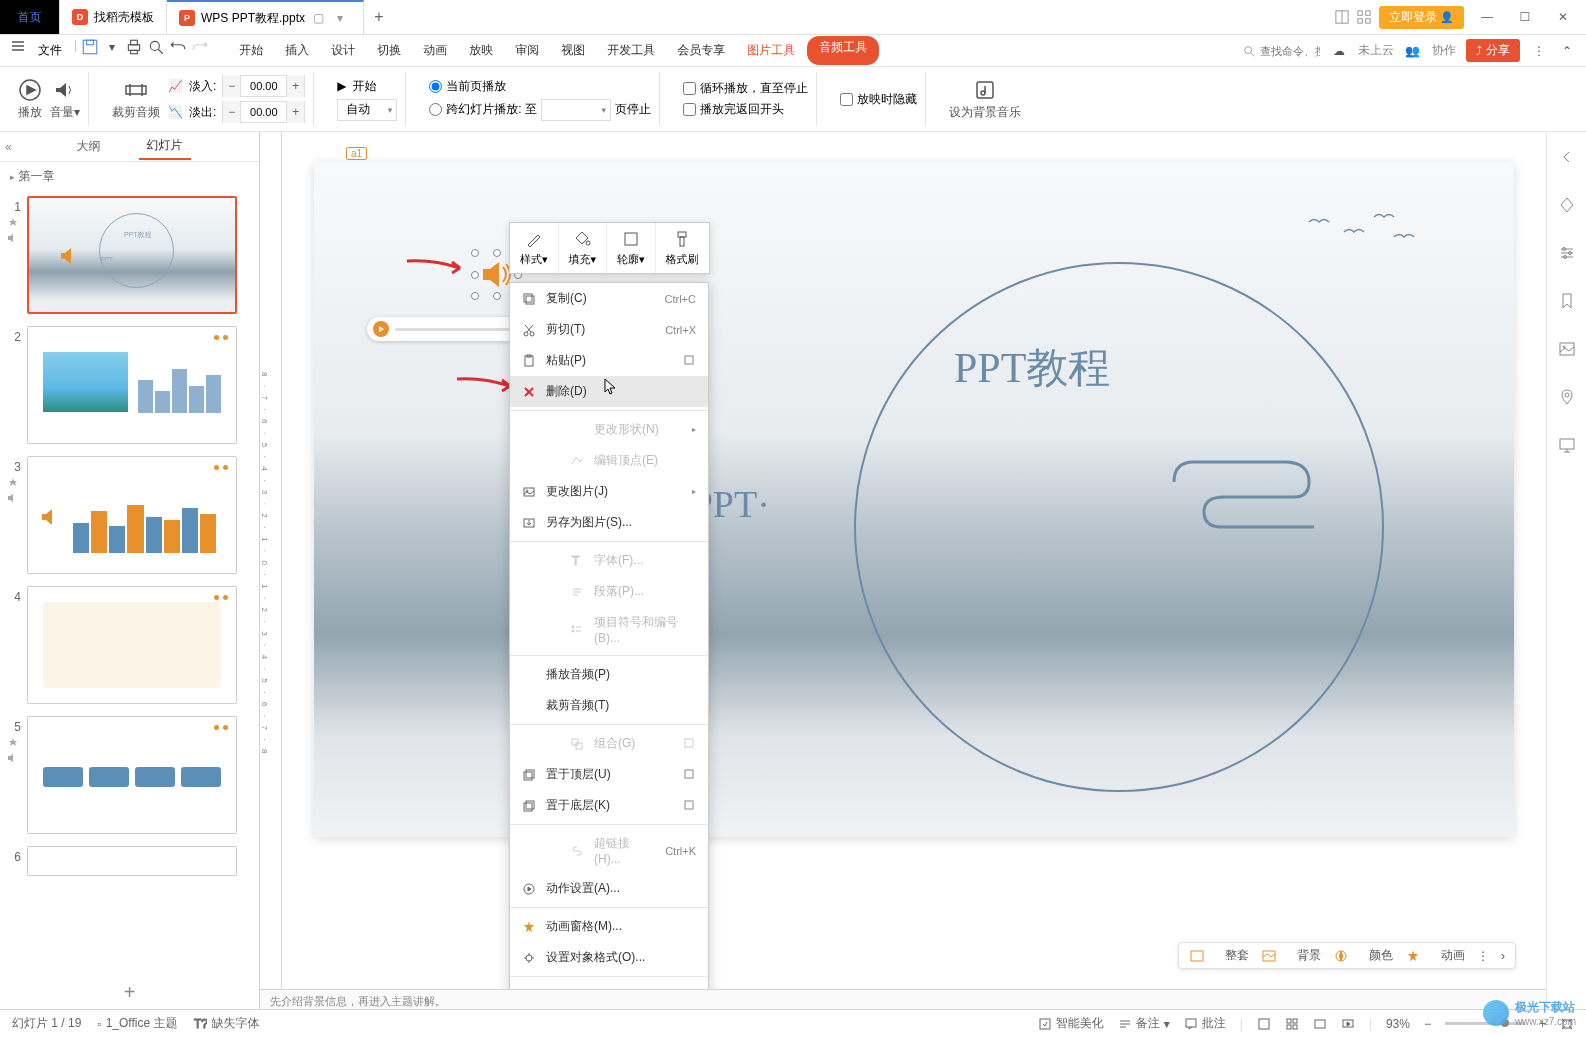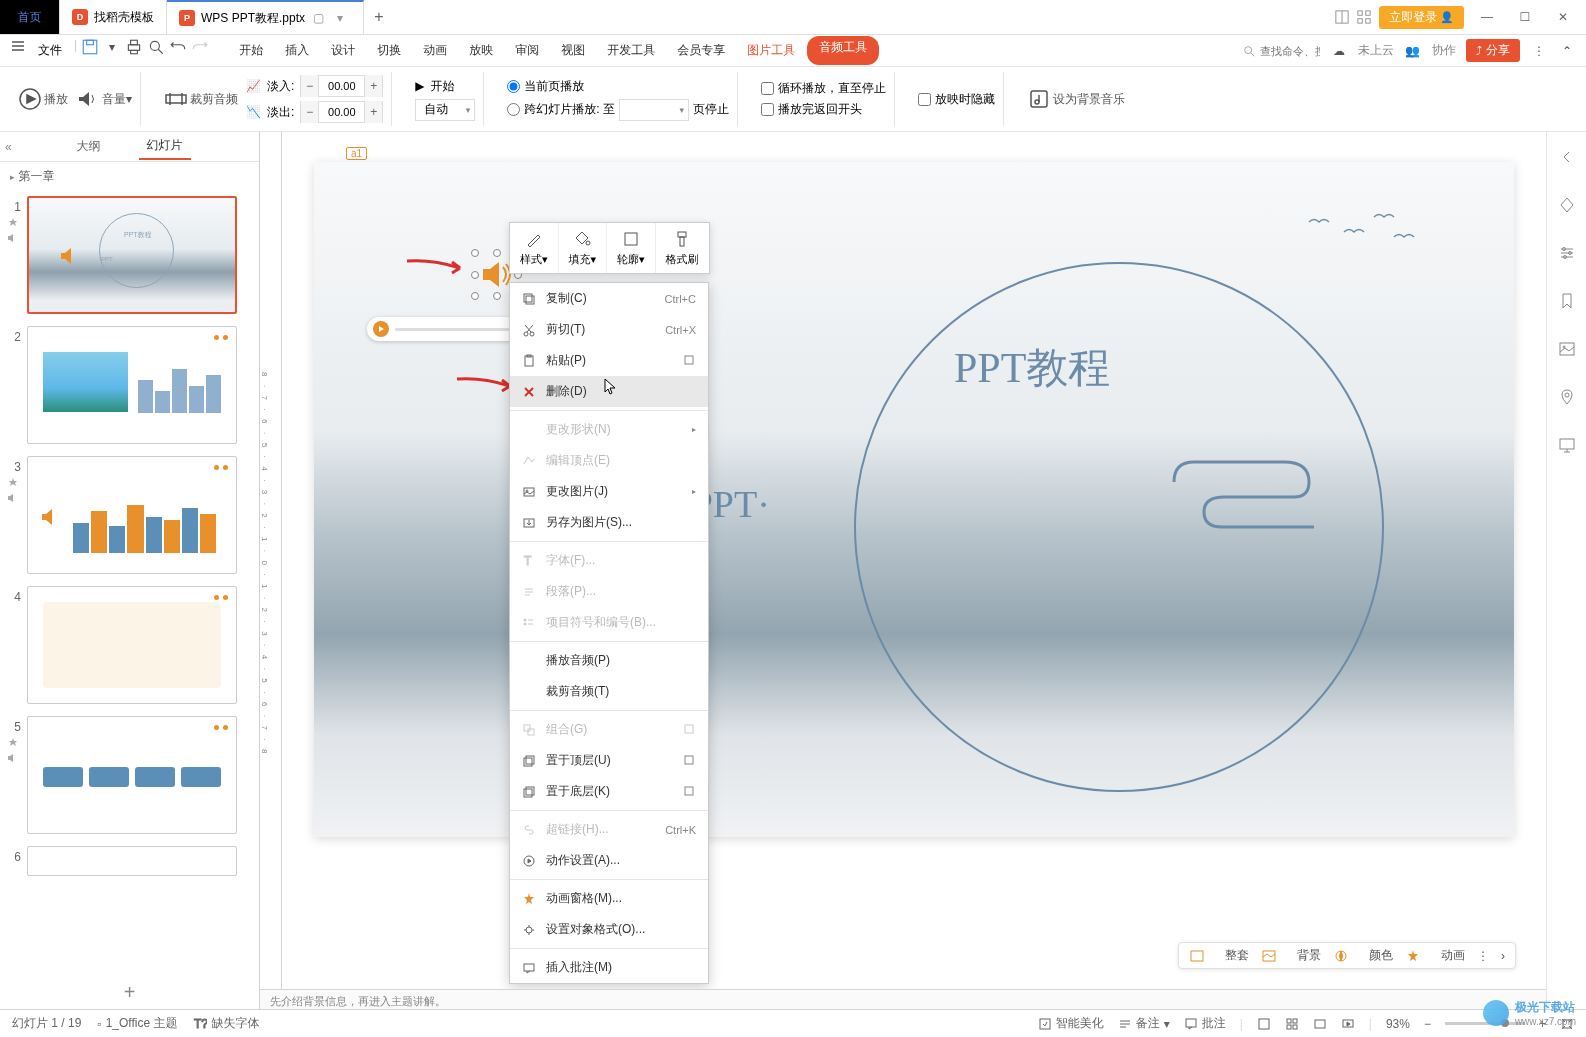--- a/index.html
+++ b/index.html
@@ -28,21 +28,21 @@
 .menu-tab.img-tool{color:#e85230;}
 .menu-tab.audio-tool{background:#e85230;color:#fff;border-radius:12px;padding:3px 12px;}
 .menu-right{margin-left:auto;display:flex;align-items:center;gap:10px;}
 .search-box{display:flex;align-items:center;gap:4px;color:#999;}
 .search-box input{border:none;outline:none;width:60px;font-size:11px;}
 .share-btn{background:#e85230;color:#fff;padding:3px 10px;border-radius:3px;display:flex;align-items:center;gap:4px;cursor:pointer;}
 
 .ribbon{height:65px;display:flex;align-items:center;background:#fff;padding:5px 10px;border-bottom:1px solid #e5e5e5;gap:15px;}
 .ribbon-group{display:flex;align-items:center;gap:8px;padding:0 8px;border-right:1px solid #e5e5e5;height:100%;}
 .ribbon-group:last-child{border-right:none;}
-.ribbon-btn-v{display:flex;flex-direction:row;align-items:center;gap:2px;cursor:pointer;color:#555;}
+.ribbon-btn-v{display:flex;flex-direction:column;align-items:center;gap:2px;cursor:pointer;color:#555;}
 .ribbon-btn-v svg{width:24px;height:24px;}
 .ribbon-row{display:flex;flex-direction:column;gap:4px;}
 .ribbon-inline{display:flex;align-items:center;gap:6px;}
 .num-input{display:flex;align-items:center;border:1px solid #ddd;height:22px;}
 .num-input input{border:none;width:45px;text-align:center;outline:none;font-size:11px;}
 .num-input button{width:18px;height:22px;border:none;background:#f5f5f5;cursor:pointer;color:#666;border-left:1px solid #ddd;}
 .num-input button:first-child{border-left:none;border-right:1px solid #ddd;}
 .dropdown{border:1px solid #ddd;height:22px;padding:0 16px 0 8px;display:flex;align-items:center;position:relative;cursor:pointer;width:60px;}
 .dropdown::after{content:'▾';position:absolute;right:4px;color:#888;font-size:9px;}
 .radio-opt,.check-opt{display:flex;align-items:center;gap:4px;cursor:pointer;}
@@ -90,21 +90,21 @@
 
 .mini-toolbar{position:absolute;top:60px;left:195px;background:#fff;border:1px solid #ccc;box-shadow:0 2px 8px rgba(0,0,0,.15);display:flex;z-index:20;}
 .mini-btn{display:flex;flex-direction:column;align-items:center;padding:6px 10px;cursor:pointer;border-right:1px solid #eee;gap:3px;}
 .mini-btn:last-child{border-right:none;}
 .mini-btn svg{width:20px;height:20px;}
 .mini-btn span{font-size:11px;}
 
 .context-menu{position:absolute;top:120px;left:195px;width:200px;background:#fff;border:1px solid #ccc;box-shadow:0 3px 12px rgba(0,0,0,.2);z-index:19;}
 .ctx-item{display:flex;align-items:center;padding:7px 12px;gap:10px;cursor:pointer;color:#333;}
 .ctx-item:hover,.ctx-item.hover{background:#e8e8e8;}
-.ctx-item.disabled{color:#bbb;cursor:default;}
+.ctx-item.disabled{color:#bbb;cursor:default;margin-left:48px;}
 .ctx-item svg{width:14px;height:14px;flex-shrink:0;}
 .ctx-spacer{width:14px;flex-shrink:0;}
 .ctx-shortcut{margin-left:auto;color:#888;font-size:11px;}
 .ctx-arrow{margin-left:auto;color:#888;font-size:8px;}
 .ctx-sep{height:1px;background:#e5e5e5;margin:3px 0;}
 .cursor-ptr{position:absolute;top:216px;left:290px;z-index:21;}
 
 .float-toolbar{position:absolute;bottom:20px;right:30px;display:flex;gap:12px;align-items:center;background:#fff;padding:4px 10px;border:1px solid #e0e0e0;border-radius:4px;box-shadow:0 1px 4px rgba(0,0,0,.1);}
 .float-btn{display:flex;align-items:center;gap:20px;cursor:pointer;color:#555;}
 .float-btn svg{width:16px;height:16px;}

